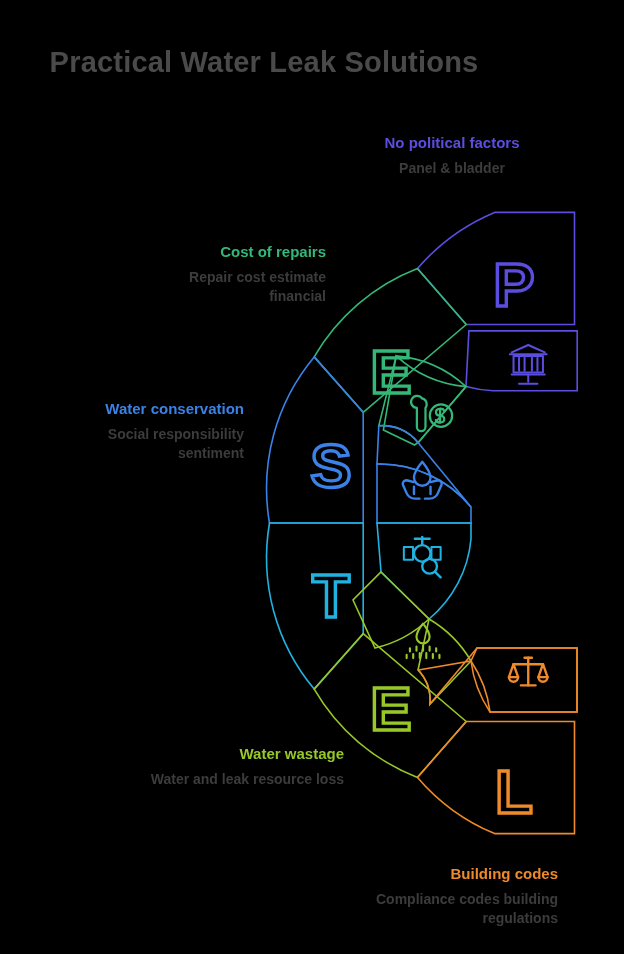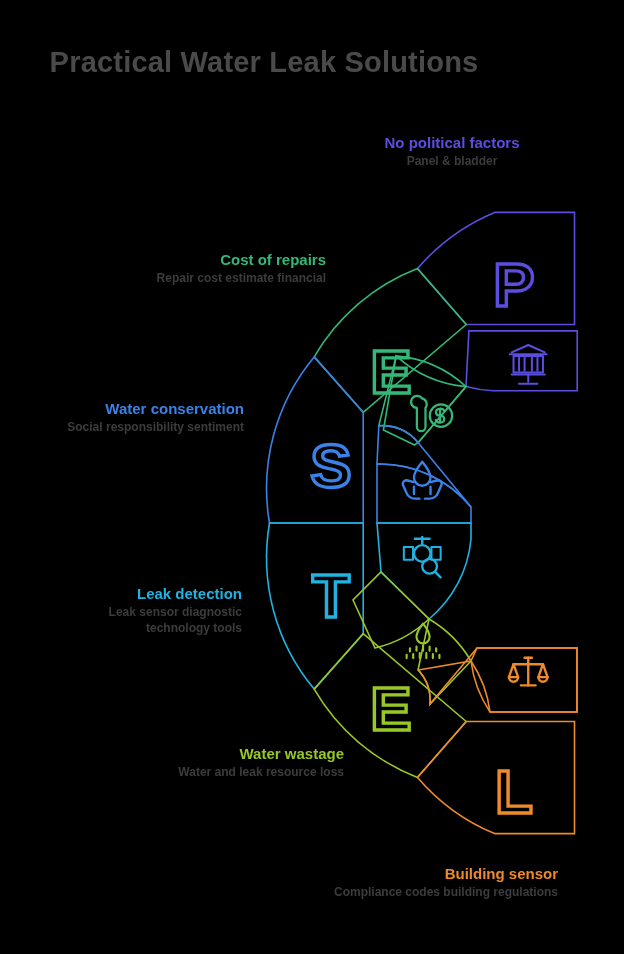--- a/index.html
+++ b/index.html
@@ -6,21 +6,21 @@
   body{width:624px;height:954px;overflow:hidden;font-family:"Liberation Sans",sans-serif;}
   #stage{position:relative;width:624px;height:954px;background:#000;}
 
   .title{
     position:absolute;left:0;top:46px;width:528px;text-align:center;
     color:#4a4a4a;font-size:29px;font-weight:bold;letter-spacing:.2px;
   }
 
   .lbl{position:absolute;}
   .lbl .head{font-size:15px;font-weight:bold;line-height:1.25;}
-  .lbl .sub{font-size:12px;color:#3c3c3c;line-height:1.35;font-weight:bold;}
+  .lbl .sub{font-size:14px;color:#3c3c3c;line-height:1.35;margin-top:6px;font-weight:bold;}
   .ta-r{text-align:right;}
   .ta-c{text-align:center;}
 
   #svgwrap{position:absolute;left:0;top:0;width:624px;height:954px;}
   svg{display:block;}
   .seg{fill:none;stroke-width:1.6;}
   .glyph{font-family:"Liberation Sans",sans-serif;font-weight:bold;font-size:62px;
          fill:none;stroke-width:3.4;text-anchor:middle;dominant-baseline:central;}
   .ico{fill:none;stroke-width:2.6;stroke-linecap:round;stroke-linejoin:round;}
   .ico-f{stroke-width:2.2;}
@@ -30,42 +30,38 @@
 
 <div id="stage">
 
   <div class="title">Practical Water Leak Solutions</div>
 
   <div class="lbl ta-c" style="left:352px;top:134px;width:200px;">
     <div class="head" style="color:#5b4de0;">No political factors</div>
     <div class="sub">Panel &amp; bladder</div>
   </div>
 
-  <div class="lbl ta-r" style="left:140px;top:251px;width:186px;">
+  <div class="lbl ta-r" style="left:140px;top:243px;width:186px;">
     <div class="head" style="color:#34b877;">Cost of repairs</div>
     <div class="sub">Repair cost estimate financial</div>
   </div>
 
   <div class="lbl ta-r" style="left:44px;top:400px;width:200px;">
     <div class="head" style="color:#3b82e8;">Water conservation</div>
     <div class="sub">Social responsibility sentiment</div>
   </div>
 
-  <div class="lbl ta-r" style="left:60px;top:585px;width:182px;">
-    <div class="head" style="color:#21b2e0;">Leak detection</div>
-    <div class="sub">Leak sensor diagnostic technology tools</div>
-  </div>
 
   <div class="lbl ta-r" style="left:122px;top:745px;width:222px;text-decoration:underline;">
     <div class="head" style="color:#98c828;">Water wastage</div>
     <div class="sub">Water and leak resource loss</div>
   </div>
 
   <div class="lbl ta-r" style="left:318px;top:865px;width:240px;">
-    <div class="head" style="color:#ef8a2b;">Building sensor</div>
+    <div class="head" style="color:#ef8a2b;">Building codes</div>
     <div class="sub">Compliance codes building regulations</div>
   </div>
 
   <div id="svgwrap">
   <svg width="624" height="954" viewBox="0 0 624 954" xmlns="http://www.w3.org/2000/svg">
 
     <g>
       <path class="seg" stroke="#5b4de0" d="M 417.5 268.6 A 205 205 0 0 1 494.6 212.4 L 574.5 212.4 L 574.5 324.5 L 466.2 324.5 Z"></path>
       <text class="glyph" stroke="#5b4de0" x="514" y="284">P</text>
     </g>

